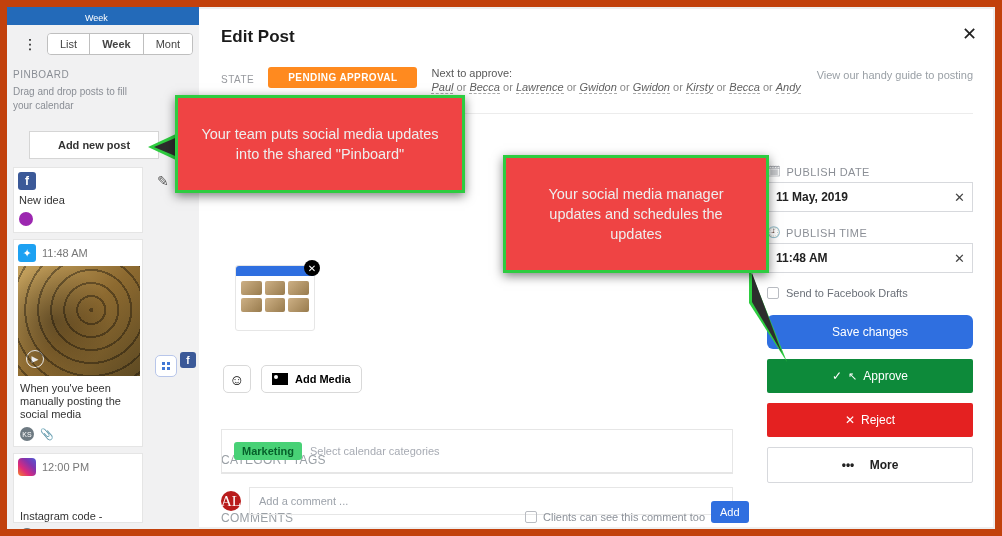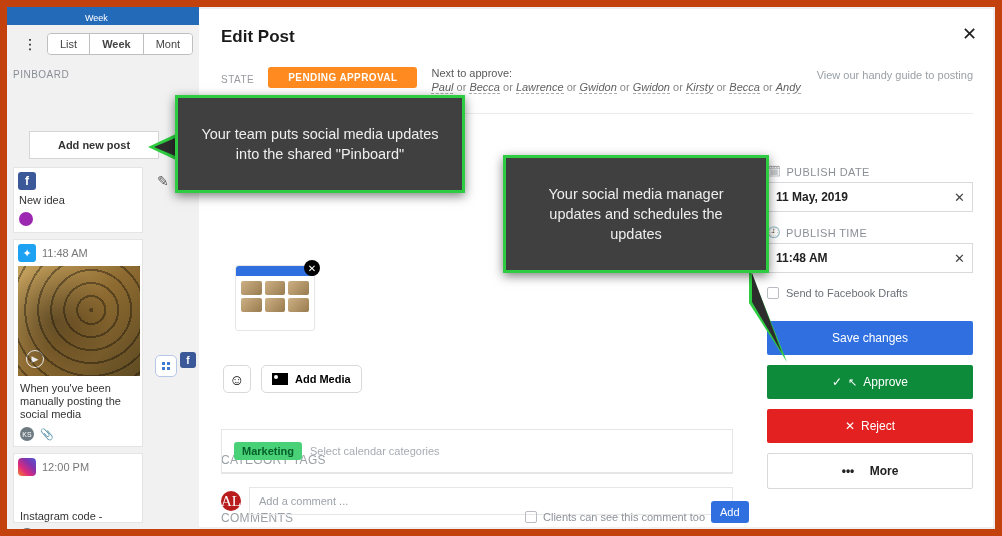--- a/index.html
+++ b/index.html
@@ -79,30 +79,30 @@
   .clientsrow { position:absolute; left:302px; bottom:4px; display:flex; align-items:flex-end; gap:6px; font-size:11px; color:#8d929a;padding-left:24px; }
   .chk { width:12px; height:12px; border:1px solid #b9bcc2; border-radius:2px; }
   .addbtn { background:#2f6fe0; color:#fff; font-size:11px; padding:5px 9px; border-radius:3px; cursor:pointer; }
 
   
   .rcol { position:absolute; right:20px; top:156px; width:206px; font-size:11px; }
   .rlbl { color:#8b8f96; letter-spacing:.4px; display:flex; align-items:center; gap:5px; margin-bottom:4px; }
   .rinput { width:100%; border:1px solid #d7d9dd; padding:7px 26px 7px 8px; font-size:12px; font-weight:600; color:#222; position:relative; }
   .rclear { position:absolute; right:8px; top:50%; transform:translateY(-50%); color:#444; cursor:pointer; font-size:13px; }
   .rel { position:relative; margin-bottom:14px; }
-  .chkrow { display:flex; align-items:center; gap:7px; color:#6b7078; margin-bottom:22px; }
+  .chkrow { display:flex; align-items:center; gap:7px; color:#6b7078; margin-bottom:16px; }
   .btn { width:100%; padding:10px 0; text-align:center; font-size:12px; color:#fff; border-radius:2px; margin-bottom:10px; cursor:pointer; display:flex; align-items:center; justify-content:center; gap:6px; }
-  .btn.save { background:#2f6fe0; }
+  .btn.save { background:#2f6fe0;border-radius:6px; }
   .btn.approve { background:#0d8a3a; }
   .btn.reject { background:#e42121; }
   .btn.more { background:#fff; color:#222; border:1px solid #d7d9dd; font-weight:600; }
   .cursor { font-size:11px; }
 
   
-  .callout { position:absolute; border:3px solid #2ecc40; background:#404040; color:#eee; font-size:14.5px; line-height:20px; text-align:center; padding:26px 22px; box-shadow:0 3px 10px rgba(0,0,0,.5); }
+  .callout { position:absolute; border:3px solid #2ecc40; background:#ef4444; color:#eee; font-size:14.5px; line-height:20px; text-align:center; padding:26px 22px; box-shadow:0 3px 10px rgba(0,0,0,.5); }
   .c1 { left:168px; top:88px; width:290px; }
   .c2 { left:496px; top:148px; width:266px; }
   .speech { position:absolute; width:0; height:0; }
   .sp1 { left:141px; top:126px; border-top:14px solid transparent; border-bottom:14px solid transparent; border-right:30px solid #2ecc40; }
   .sp1b { left:147px; top:129px; border-top:11px solid transparent; border-bottom:11px solid transparent; border-right:26px solid #2d2d2d; }
   .sp2a { position:absolute; left:742px; top:260px; width:40px; height:100px; overflow:visible; }
   .sp2a svg { position:absolute; left:0; top:0; }
 </style>
 </head>
 <body>
@@ -112,20 +112,21 @@
   <div class="topblue"><span>Week</span></div>
   <div class="viewseg">
     <div class="dots">⋮</div>
     <div class="seg">
       <div>List</div>
       <div class="active">Week</div>
       <div>Mont</div>
     </div>
   </div>
   <div class="pinhdr">PINBOARD</div>
+  <div class="pinsub">Drag and drop posts to fill your calendar</div>
   <div class="addnew">Add new post</div>
 
   <div class="card card1">
     <div class="fbico">f</div>
     <div class="txt">New idea</div>
     <div class="avcircle"></div>
   </div>
 
   <div class="card card2">
     <div class="twico">✦</div>

